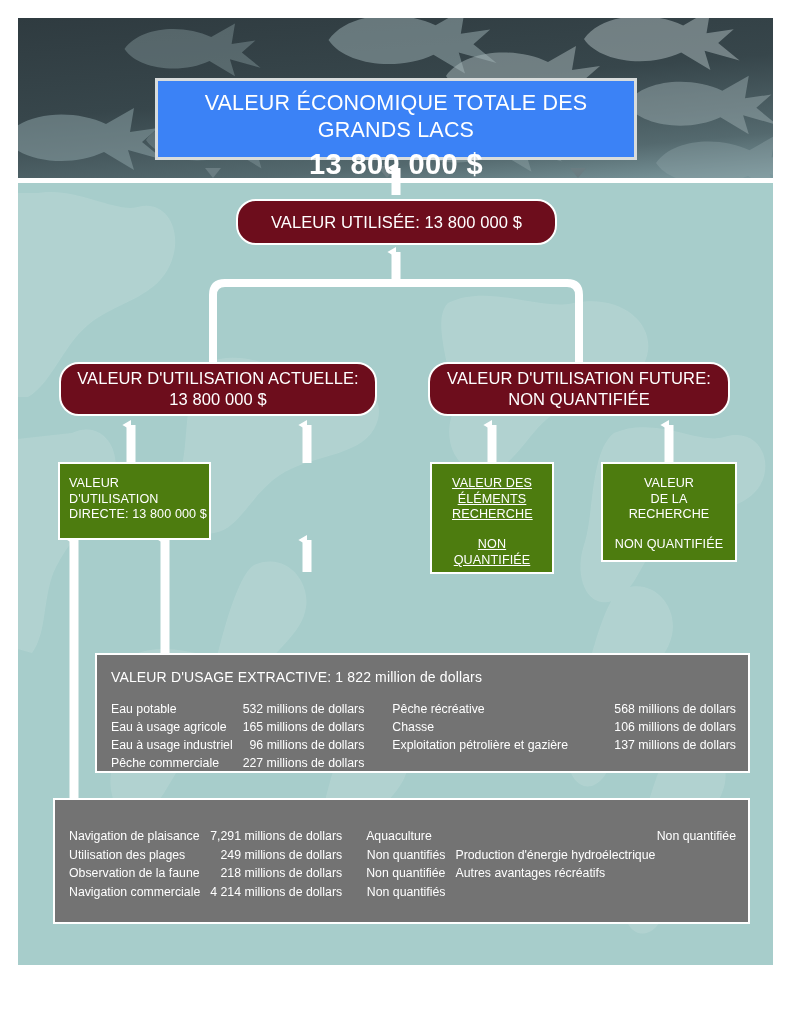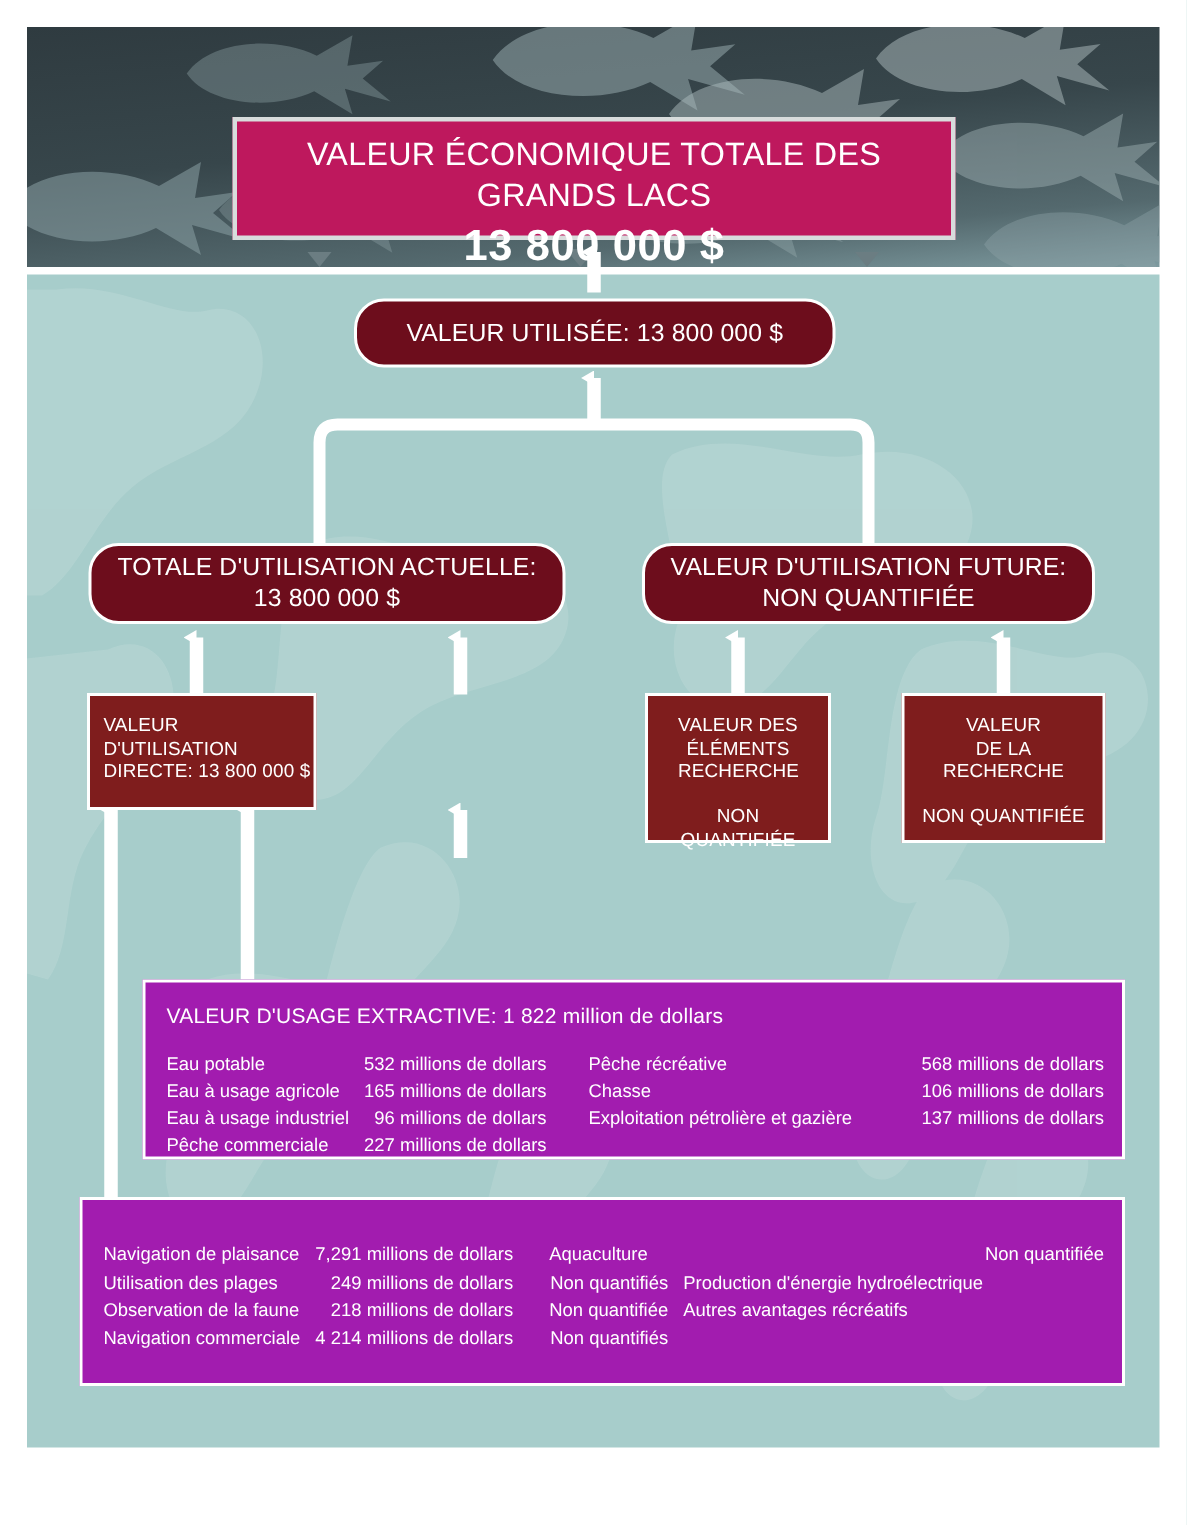--- a/index.html
+++ b/index.html
@@ -52,26 +52,26 @@
   #wires { position: absolute; left: 0; top: 0; width: 791px; height: 1024px; }
 
   
   .box {
     position: absolute;
     border: 2px solid #ffffff;
     color: #ffffff;
     line-height: 1.25;
   }
   .box.title-box {
-    background: #be185d;
+    background: #3b82f6;
     border: 3px solid #d8dcdc;
   }
   .box.red { background: #6d0d1c; border-radius: 20px; }
-  .box.grey { background: #7f1d1d; }
-  .box.table { background: #a21caf; border: 2px solid #ffffff; }
+  .box.grey { background: #4d7c0f; }
+  .box.table { background: #737373; border: 2px solid #ffffff; }
 
   .hdr-title {
     font-size: 21.5px;
     letter-spacing: .2px;
     text-align: center;
     font-weight: 400;
   }
   .hdr-value {
     font-size: 29px;
     font-weight: bold;
@@ -236,38 +236,38 @@
   <div class="box title-box" style="left:155px; top:78px; width:482px; height:82px; padding:9px 10px 0;">
     <div class="hdr-title">VALEUR ÉCONOMIQUE TOTALE DES GRANDS LACS</div>
     <div class="hdr-value">13 800 000 $</div>
   </div>
 
   <div class="box red" style="left:236px; top:199px; width:321px; height:46px; display:flex; align-items:center; justify-content:center;">
     <div class="red-text">VALEUR UTILISÉE: 13 800 000 $</div>
   </div>
 
   <div class="box red" style="left:59px; top:362px; width:318px; height:54px; display:flex; flex-direction:column; align-items:center; justify-content:center;">
-    <div class="red-text">TOTALE D'UTILISATION ACTUELLE:</div>
+    <div class="red-text">VALEUR D'UTILISATION ACTUELLE:</div>
     <div class="red-text">13 800 000 $</div>
   </div>
 
   <div class="box red" style="left:428px; top:362px; width:302px; height:54px; display:flex; flex-direction:column; align-items:center; justify-content:center;">
     <div class="red-text">VALEUR D'UTILISATION FUTURE:</div>
     <div class="red-text">NON QUANTIFIÉE</div>
   </div>
 
   <div class="box grey" style="left:58px; top:462px; width:153px; height:78px; padding:12px 0 0 9px;">
     <div class="grey-text">VALEUR</div>
     <div class="grey-text">D'UTILISATION</div>
     <div class="grey-text">DIRECTE: 13 800 000 $</div>
   </div>
 
 
 
-  <div class="box grey" style="left:430px; top:462px; width:124px; height:100px; padding:12px 20px 0;">
+  <div class="box grey" style="left:430px; top:462px; width:124px; height:112px; padding:12px 20px 0;text-decoration:underline;">
     <div class="grey-text center">VALEUR DES</div>
     <div class="grey-text center">ÉLÉMENTS</div>
     <div class="grey-text center">RECHERCHE</div>
     <div class="grey-text center" style="margin-top:14px;">NON QUANTIFIÉE</div>
   </div>
 
   <div class="box grey" style="left:601px; top:462px; width:136px; height:100px; padding:12px 4px 0;">
     <div class="grey-text center">VALEUR</div>
     <div class="grey-text center">DE LA</div>
     <div class="grey-text center">RECHERCHE</div>

